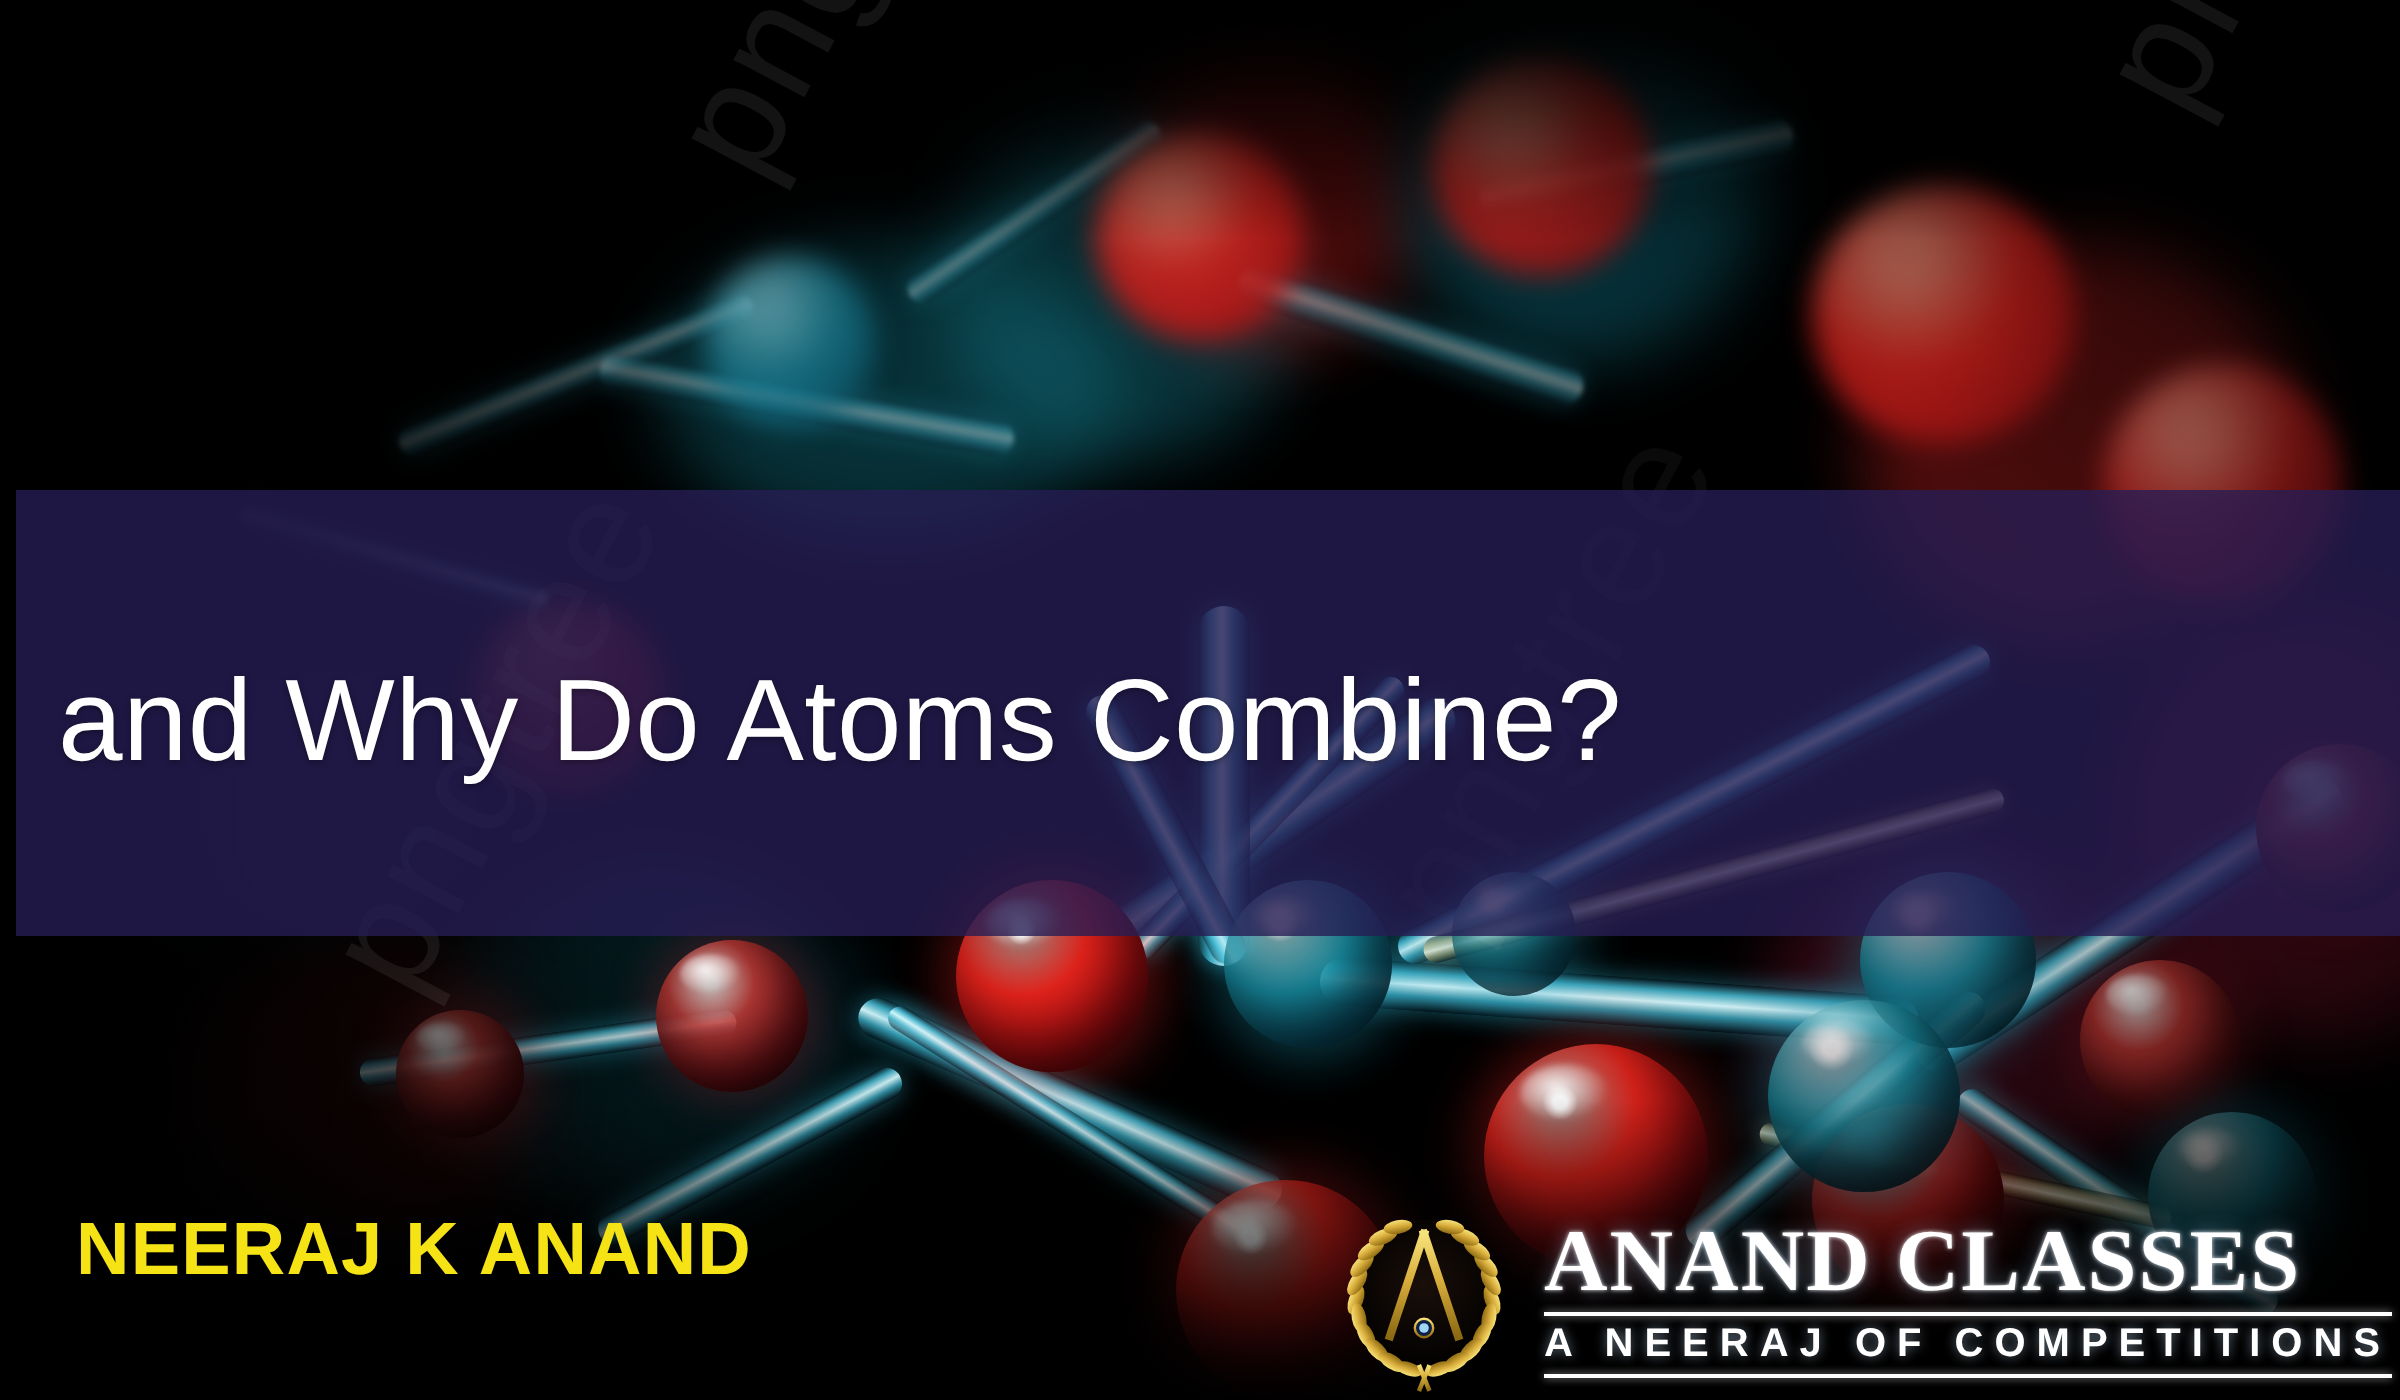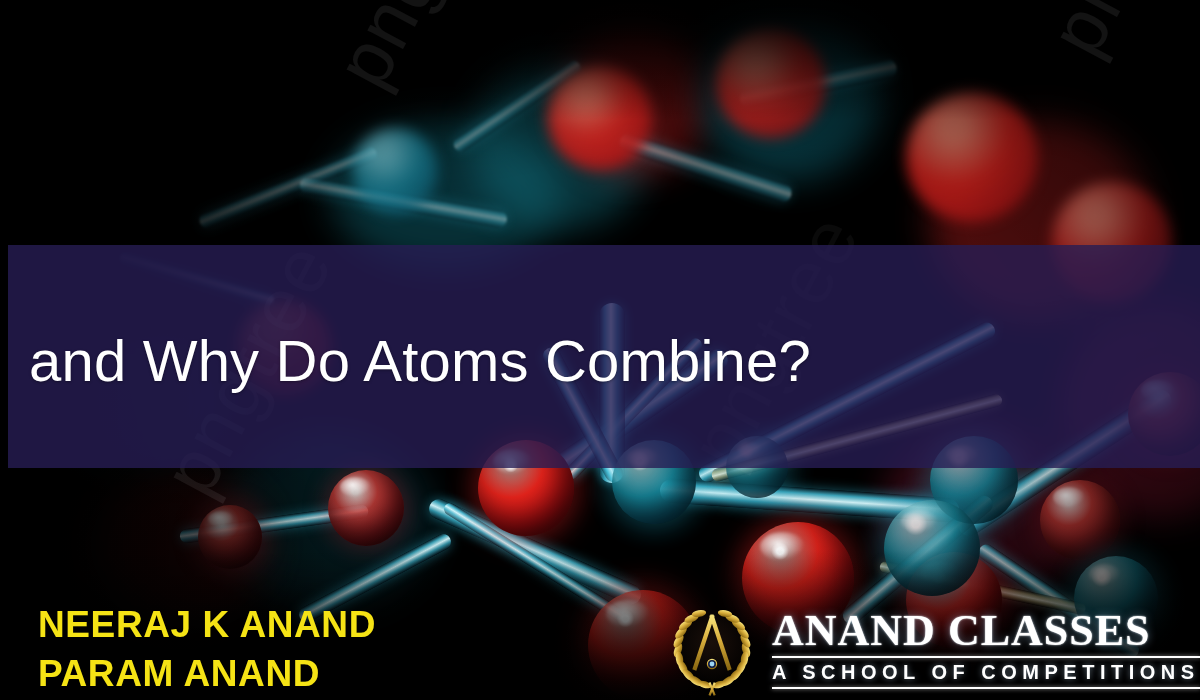--- a/index.html
+++ b/index.html
@@ -228,21 +228,20 @@
   <div class="wm" style="left:1032px;top:28px;">pngtree</div>
   <div class="wm" style="left:145px;top:468px;">pngtree</div>
   <div class="wm" style="left:672px;top:440px;opacity:.55;">pngtree</div>
 
   <div class="band">
     <div class="title-line l2">and Why Do Atoms Combine?</div>
   </div>
 
   <div class="authors">
     <div>NEERAJ K ANAND</div>
-    <div>PARAM ANAND</div>
   </div>
 
   <div class="logo">
 
     <div class="emblem">
       <svg viewBox="0 0 104 100" width="104" height="100" aria-hidden="true">
         <defs>
           <radialGradient id="embBg" cx="50%" cy="45%" r="60%">
             <stop offset="0%" stop-color="#1a0f0a"></stop>
             <stop offset="100%" stop-color="#000000"></stop>
@@ -298,18 +297,18 @@
         </g>
 
         <circle cx="52" cy="66" r="4.6" fill="#0e1f4a" stroke="url(#gold)" stroke-width="1.2"></circle>
         <circle cx="52" cy="66" r="2.4" fill="#9fd6f5"></circle>
       </svg>
     </div>
 
     <div class="logo-text">
       <div class="brand">ANAND CLASSES</div>
       <div class="rule"></div>
-      <div class="tagline">A SCHOOL OF  COMPETITIONS</div>
+      <div class="tagline">A NEERAJ OF  COMPETITIONS</div>
       <div class="rule2"></div>
     </div>
   </div>
 
 </div>
 
 </body></html>

